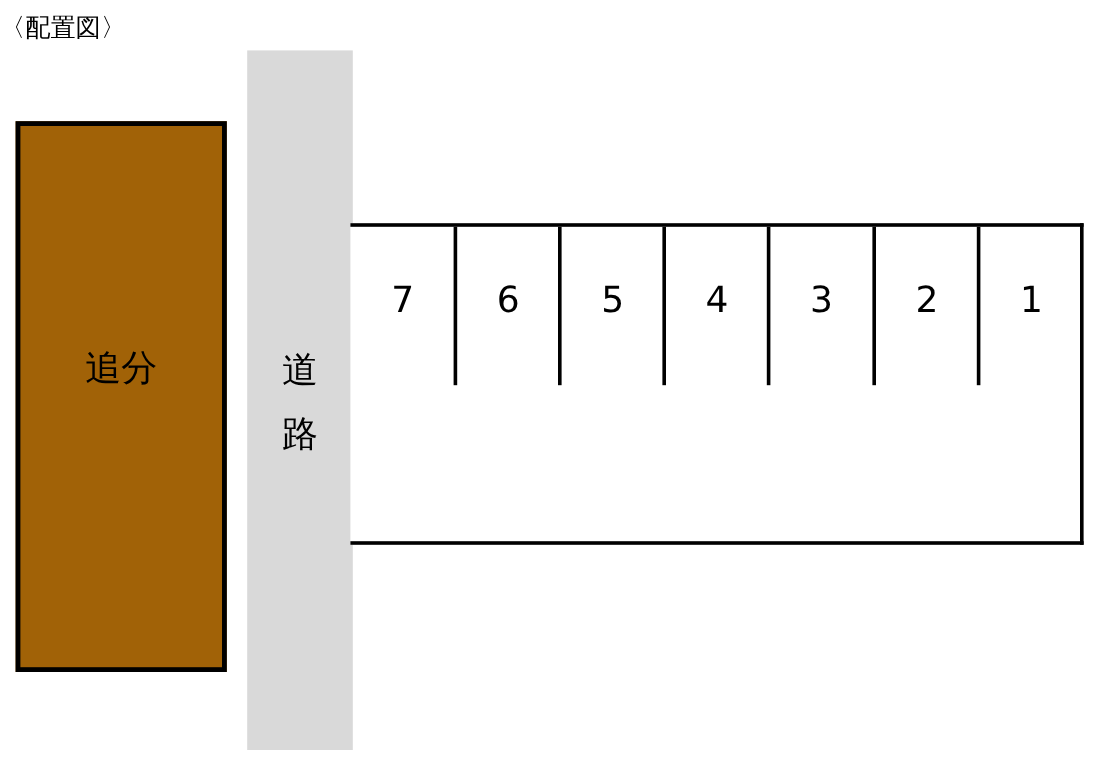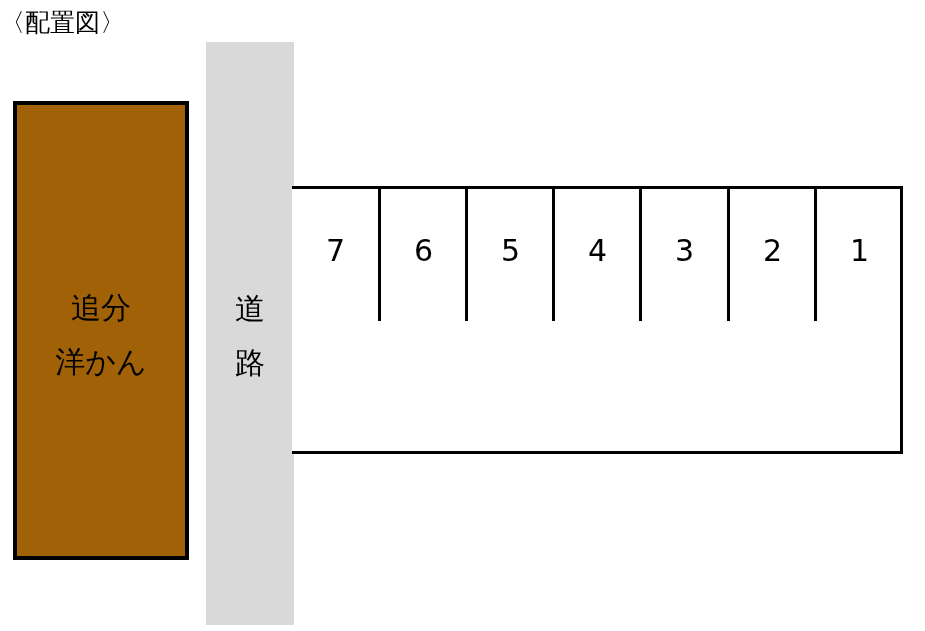--- a/index.html
+++ b/index.html
@@ -1,18 +1,18 @@
 <!DOCTYPE html>
 <html><head>
 <meta charset="utf-8">
 <style>
   html, body { margin:0; padding:0; background:#ffffff; }
   body { width:925px; height:631px; position:relative; overflow:hidden;
          font-family: "DejaVu Sans", sans-serif; color:#000; }
-  .title { position:absolute; left:0; top:6px; font-size:25px; line-height:34px; }
+  .title { position:absolute; left:0; top:6px; font-size:21px; line-height:34px; }
   .road { position:absolute; left:206px; top:42px; width:88px; height:583px; background:#d9d9d9; }
   .road-label { position:absolute; left:0; width:88px; top:240px; text-align:center;
                 font-size:30px; line-height:54px; }
   .store { position:absolute; left:13px; top:101px; width:168px; height:451px;
            border:4px solid #000; background:#a16207; }
   .store-label { position:absolute; left:0; right:0; top:176px; text-align:center;
                  font-size:30px; line-height:54px; }
   .lot { position:absolute; left:292px; top:186px; width:609px; height:262px;
          border-top:3px solid #000; border-right:3px solid #000; border-bottom:3px solid #000;
          background:#fff; box-sizing:content-box; width:608px; }
@@ -22,21 +22,20 @@
   .divider { position:absolute; top:0; width:3px; height:132px; background:#000; }
 </style>
 </head>
 <body>
 
 <div class="title">〈配置図〉</div>
 
 <div class="store">
   <div class="store-label">
     <div>追分</div>
-    <div>洋かん</div>
   </div>
 </div>
 
 <div class="road">
   <div class="road-label">
     <div>道</div>
     <div>路</div>
   </div>
 </div>
 

